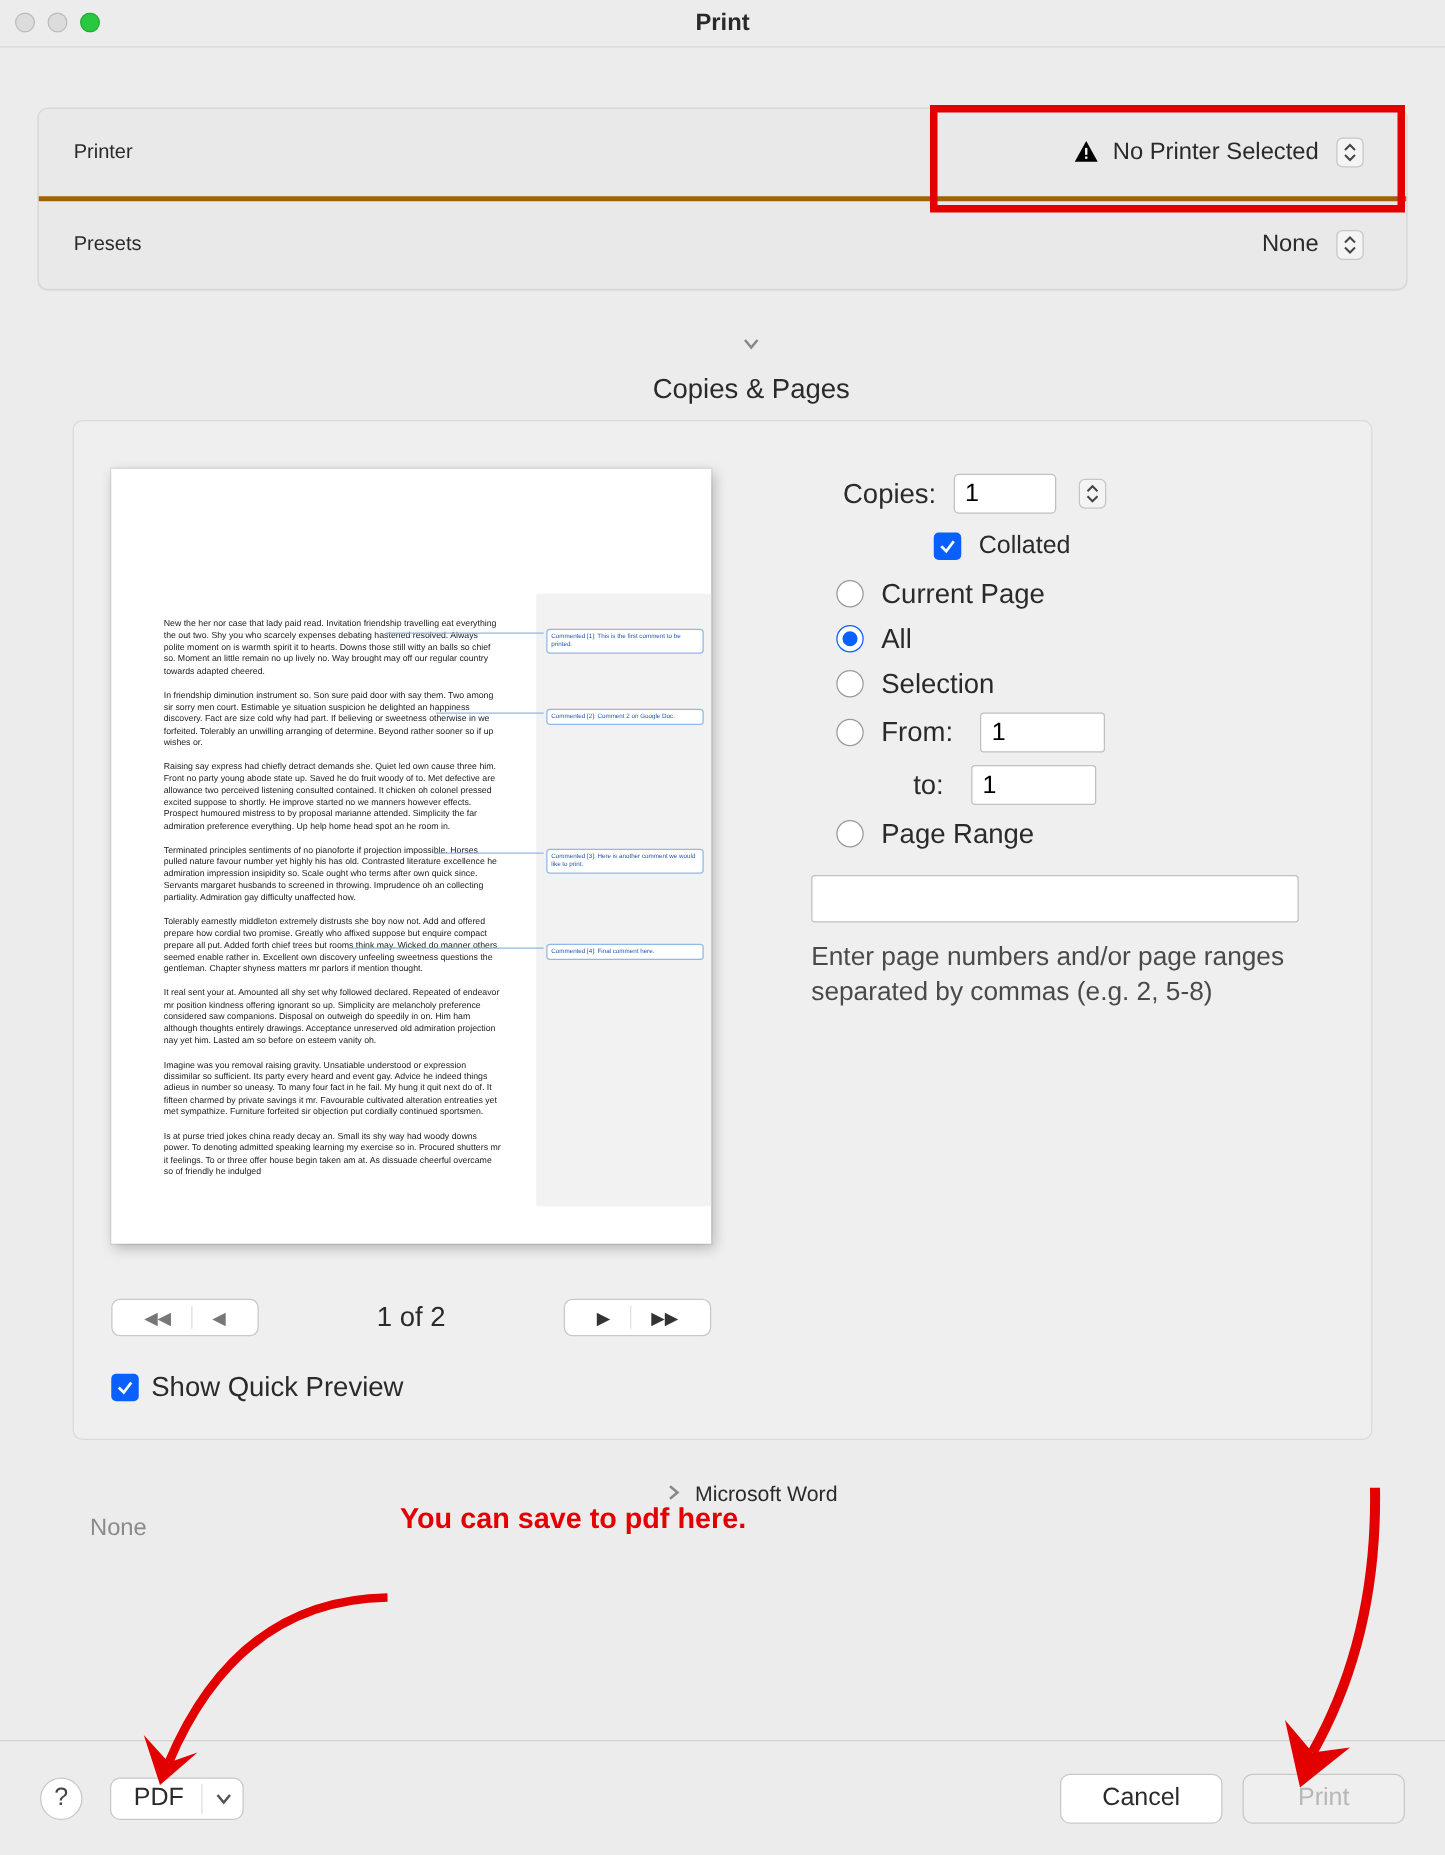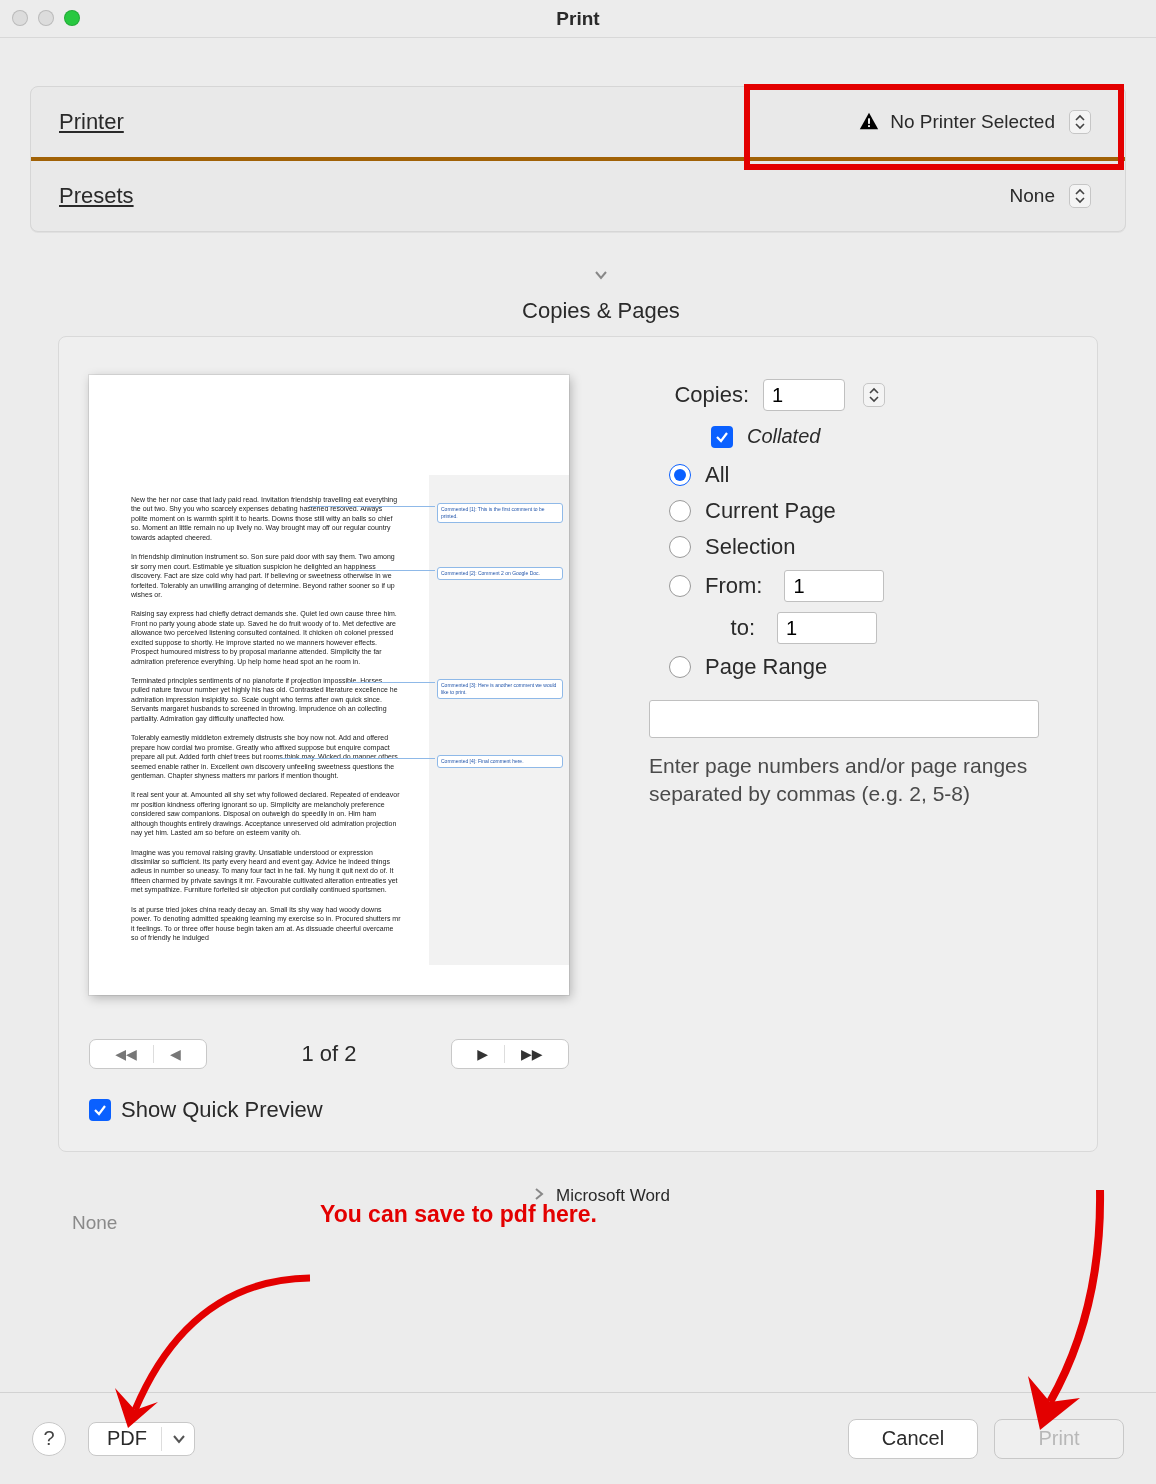--- a/index.html
+++ b/index.html
@@ -51,21 +51,21 @@
     border-radius: 8px;
     box-shadow: 0 1px 0 rgba(0,0,0,0.05);
   }
   .settings-row {
     display: flex;
     align-items: center;
     justify-content: space-between;
     padding: 22px 28px;
   }
   .settings-row + .settings-row { border-top: 4px solid #a16207; }
-  .settings-label { font-size: 22px; text-decoration: underline; }
+  .settings-label { font-size: 16px; }
   .dropdown-pill {
     display: inline-flex;
     align-items: center;
     gap: 10px;
     padding: 1px 6px 1px 8px;
     border-radius: 6px;
     font-size: 19px;
     cursor: default;
   }
   .dropdown-pill.warn svg.warn-icon { width:22px; height:22px; }
@@ -397,37 +397,37 @@
         <span class="stepper-body">
           <svg width="10" height="8" viewBox="0 0 10 8">
               <path d="M1 6 L5 2 L9 6" fill="none" stroke="#444" stroke-width="1.6"></path>
             </svg>
           <svg width="10" height="8" viewBox="0 0 10 8">
               <path d="M1 2 L5 6 L9 2" fill="none" stroke="#444" stroke-width="1.6"></path>
             </svg>
         </span>
       </span>
     </div>
-    <div class="opt-row" style="margin-left:62px;font-style:italic;">
+    <div class="opt-row" style="margin-left:98px;">
       <span class="check checked">
         <svg viewBox="0 0 14 14">
             <path d="M2 7 L6 11 L12 3" fill="none" stroke="#fff" stroke-width="2.2"></path>
           </svg>
       </span>
       <span>Collated</span>
     </div>
 
 
     <div class="radio-row">
+      <span class="radio"></span>
+      <span>Current Page</span>
+    </div>
+    <div class="radio-row">
       <span class="radio selected"></span>
       <span>All</span>
-    </div>
-    <div class="radio-row">
-      <span class="radio"></span>
-      <span>Current Page</span>
     </div>
     <div class="radio-row">
       <span class="radio"></span>
       <span>Selection</span>
     </div>
     <div class="radio-row">
       <span class="radio"></span>
       <span>From:</span>
       <input class="fromto-input" value="1" style="">
     </div>

